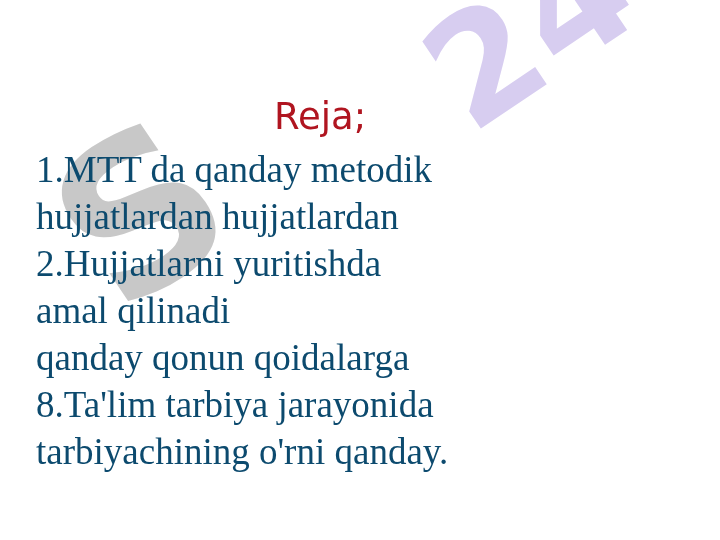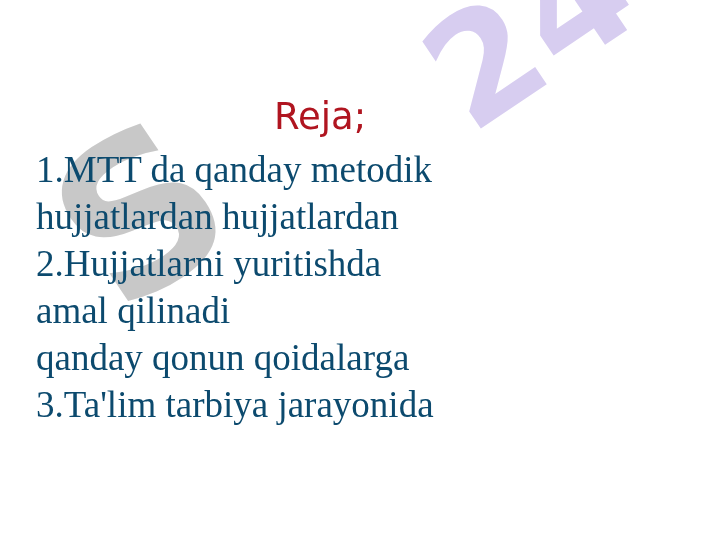--- a/index.html
+++ b/index.html
@@ -110,17 +110,18 @@
   <div id="text-layer">
 
     <div id="title">Reja;</div>
 
     <div id="body-list">
       <div class="body-line">1.MTT da qanday metodik</div>
       <div class="body-line">hujjatlardan hujjatlardan</div>
       <div class="body-line">2.Hujjatlarni yuritishda</div>
       <div class="body-line">amal qilinadi</div>
       <div class="body-line">qanday qonun qoidalarga</div>
-      <div class="body-line">3.Ta'lim tarbiya jarayonida</div>
+      <div class="body-line">8.Ta'lim tarbiya jarayonida</div>
+      <div class="body-line">tarbiyachining o'rni qanday.</div>
     </div>
 
   </div>
 </div>
 
 </body></html>

